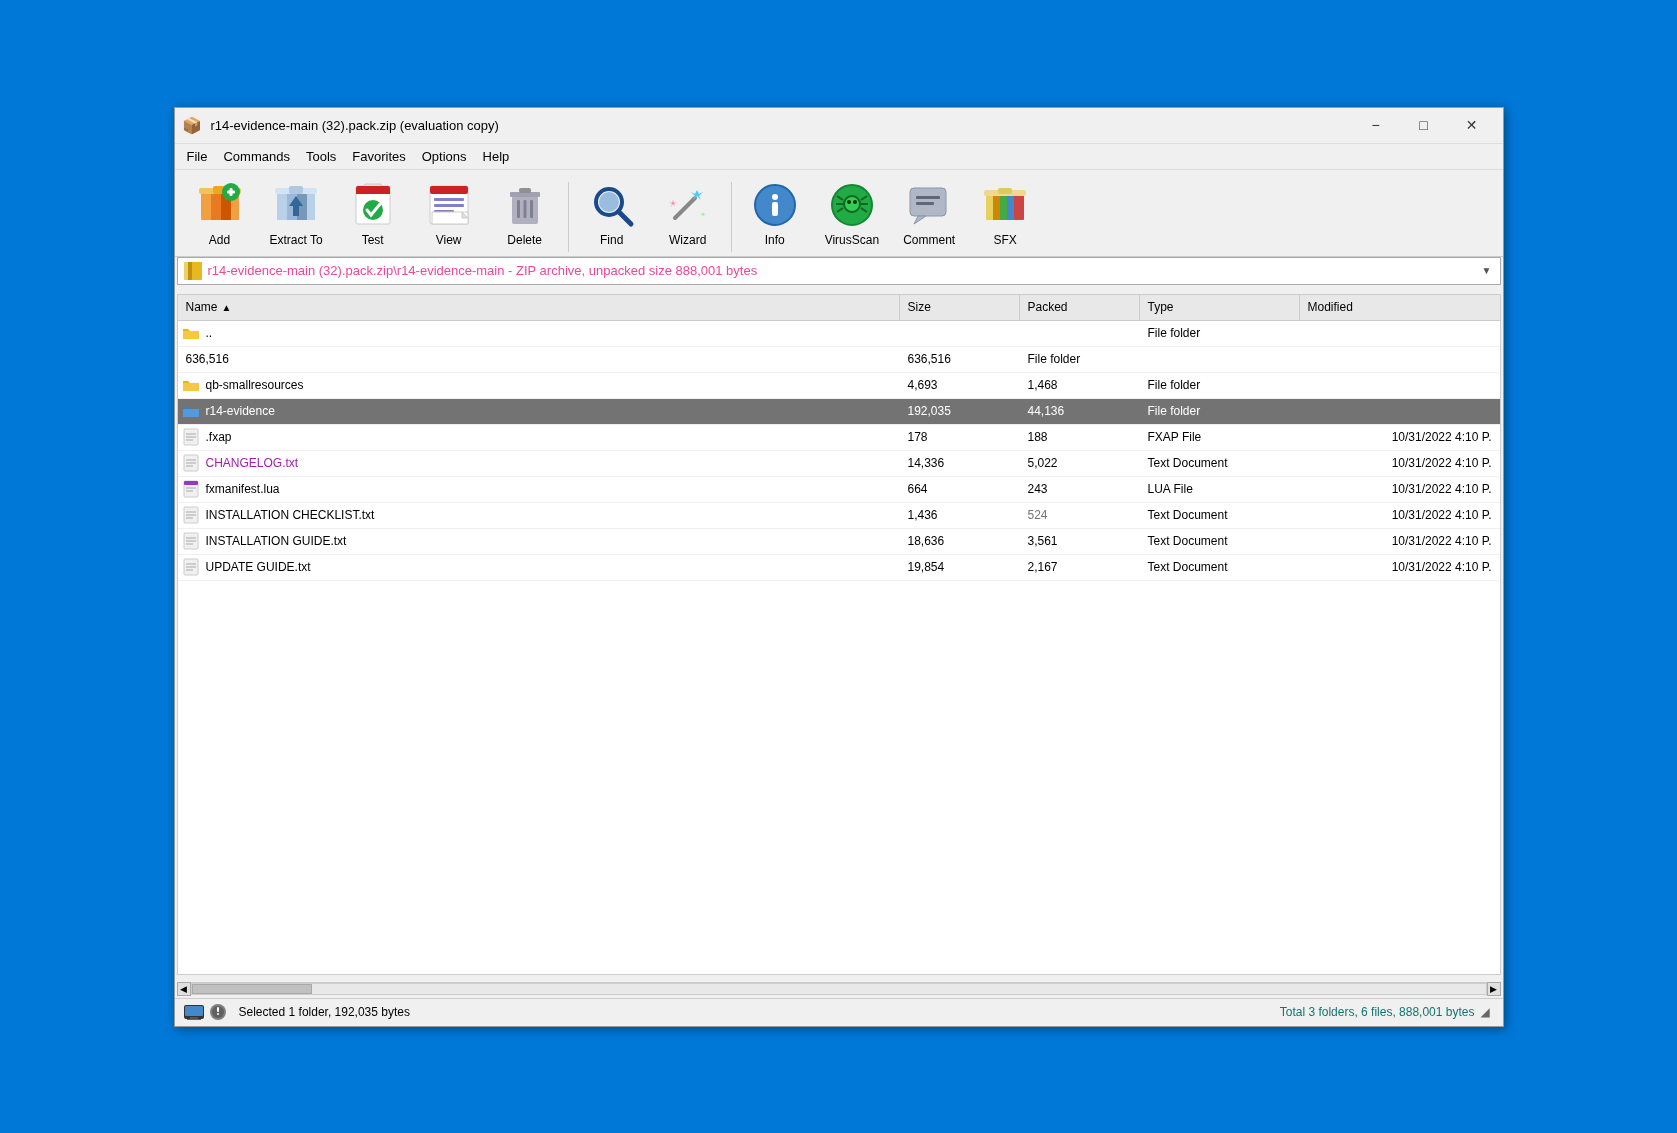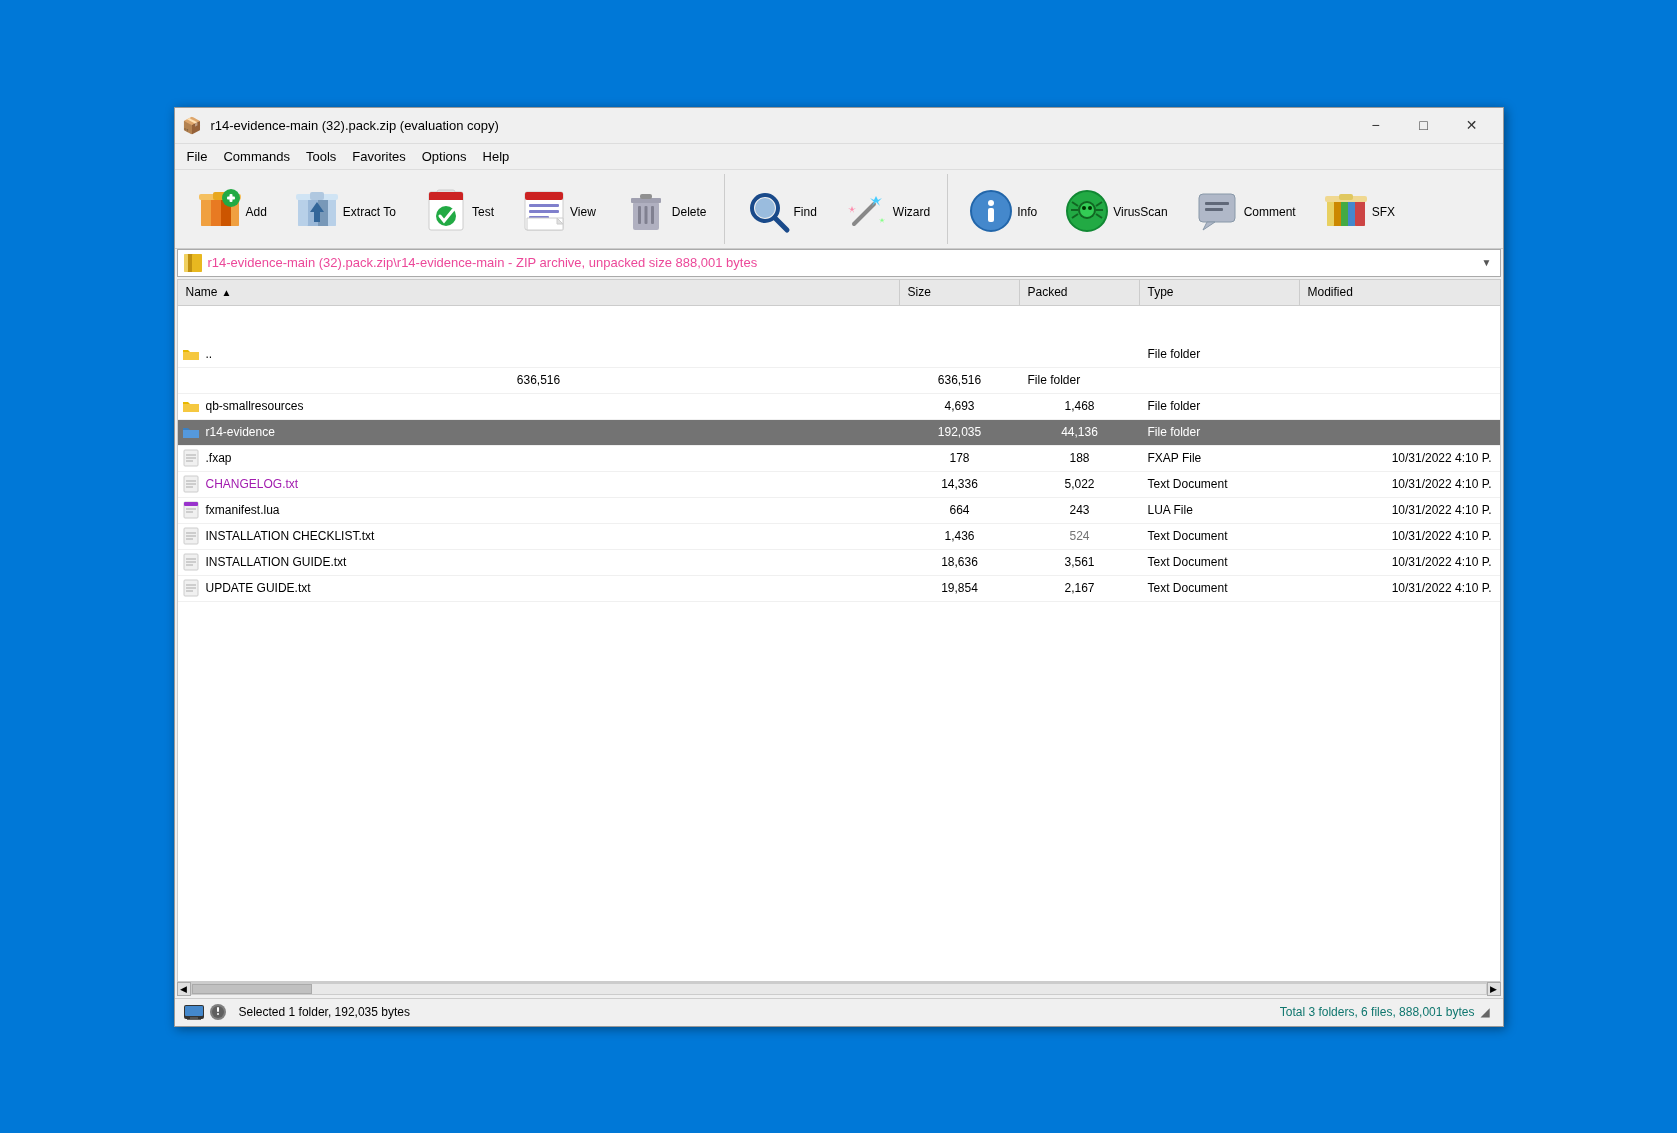--- a/index.html
+++ b/index.html
@@ -84,21 +84,21 @@
     .toolbar {
       display: flex;
       align-items: flex-end;
       padding: 4px 8px;
       background: #f0f0f0;
       border-bottom: 1px solid #ccc;
       gap: 2px;
     }
     .tool-btn {
       display: flex;
-      flex-direction: row;
+      flex-direction: column;
       align-items: center;
       justify-content: center;
       padding: 4px 10px;
       cursor: pointer;
       border: 1px solid transparent;
       background: transparent;
       min-width: 60px;
     }
     .tool-icon {
       width: 52px;
@@ -151,22 +151,21 @@
     }
 
     
     .file-list-container {
       flex: 1;
       overflow: hidden;
       display: flex;
       flex-direction: column;
       background: #fff;
       border: 1px solid #ccc;
-      margin: 0 2px;
-      gap: 36px;
+      margin: 7px 2px;
     }
 
     .file-list-header {
       display: grid;
       grid-template-columns: 1fr 120px 120px 160px 200px;
       background: #e8e8e8;
       border-bottom: 1px solid #ccc;
       height: 26px;
       align-items: center;
     }
@@ -213,21 +212,21 @@
       margin-right: 6px;
       flex-shrink: 0;
       display: flex;
       align-items: center;
       justify-content: center;
       font-size: 14px;
     }
     .file-cell {
       padding: 0 8px;
       font-size: 12px;
-      text-align: center;
+      text-align: left;
       white-space: nowrap;
     }
     .file-cell.type-cell { text-align: left; }
     .file-cell.date-cell { text-align: right; }
 
     
     .status-bar {
       display: flex;
       align-items: center;
       height: 28px;

